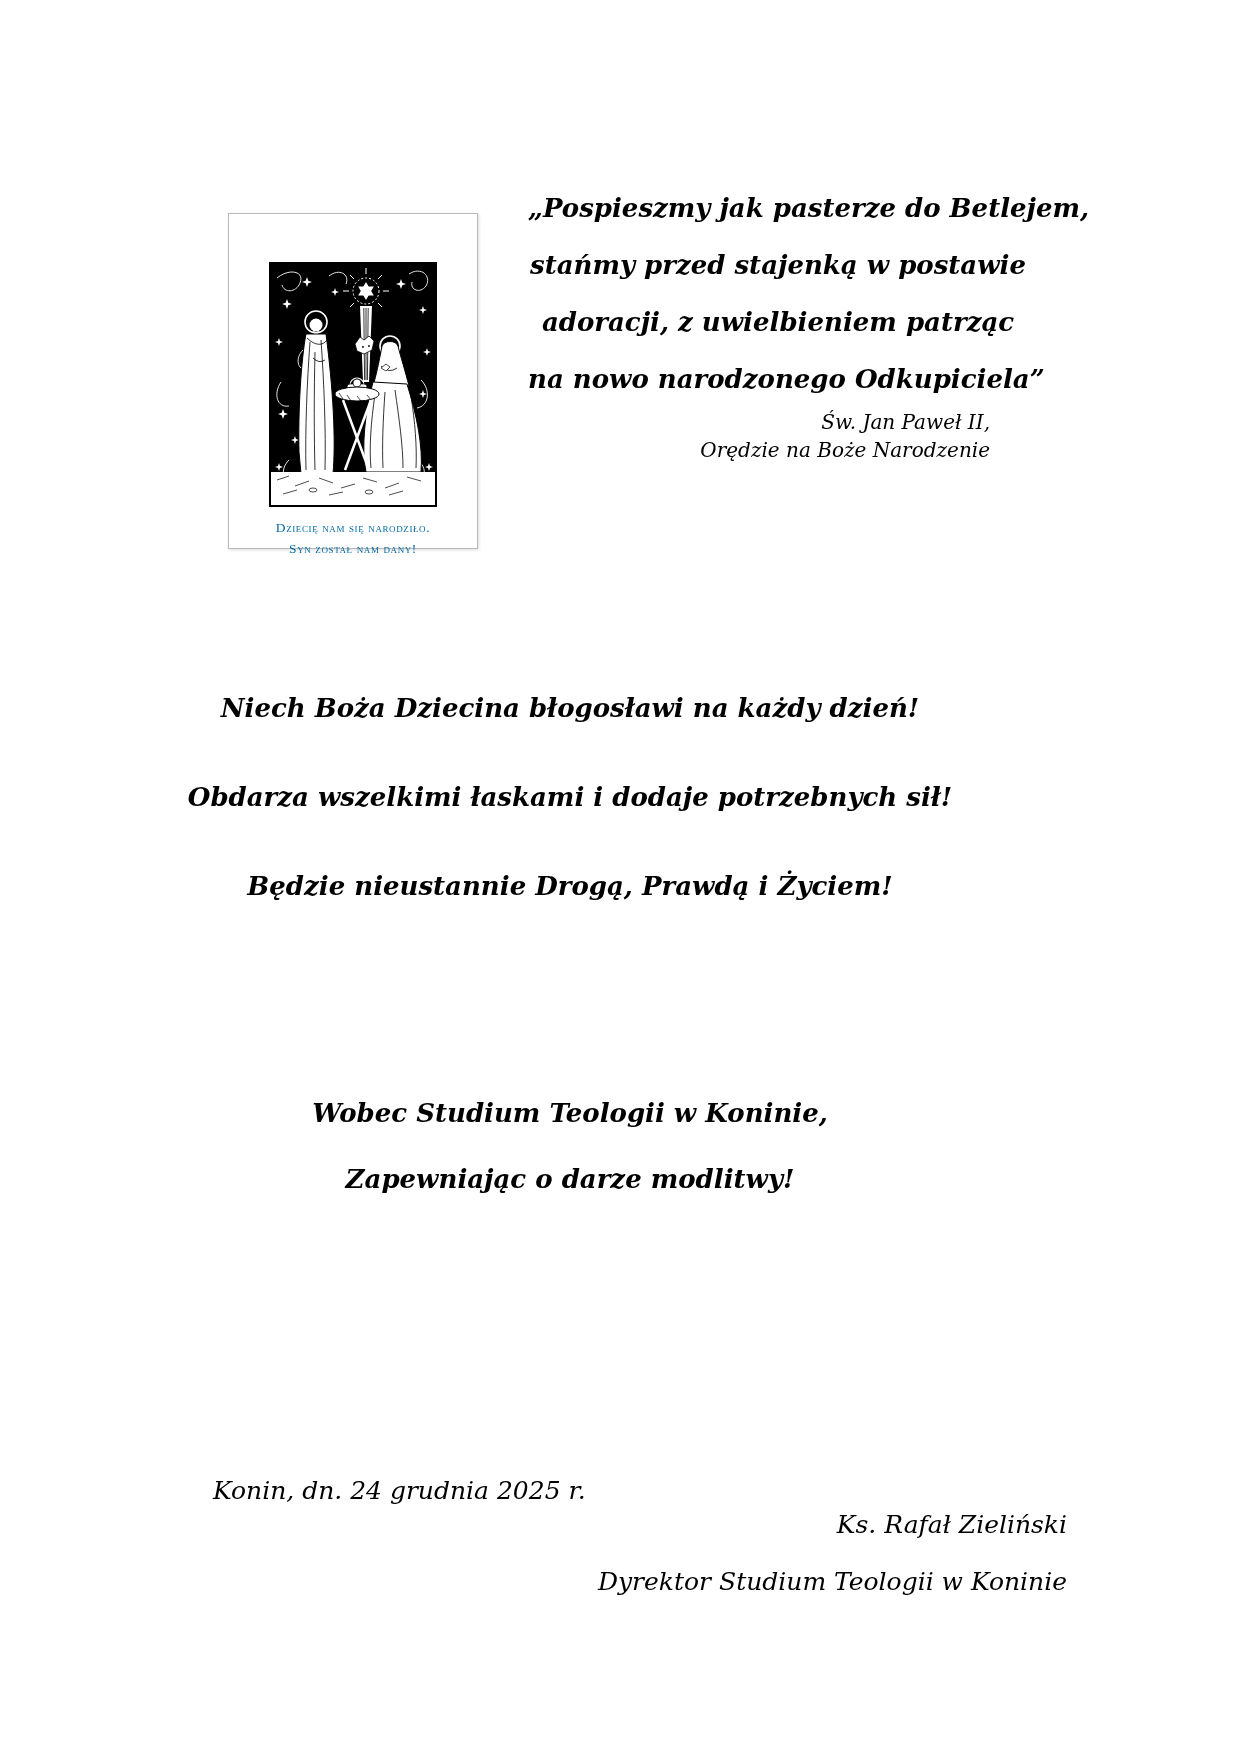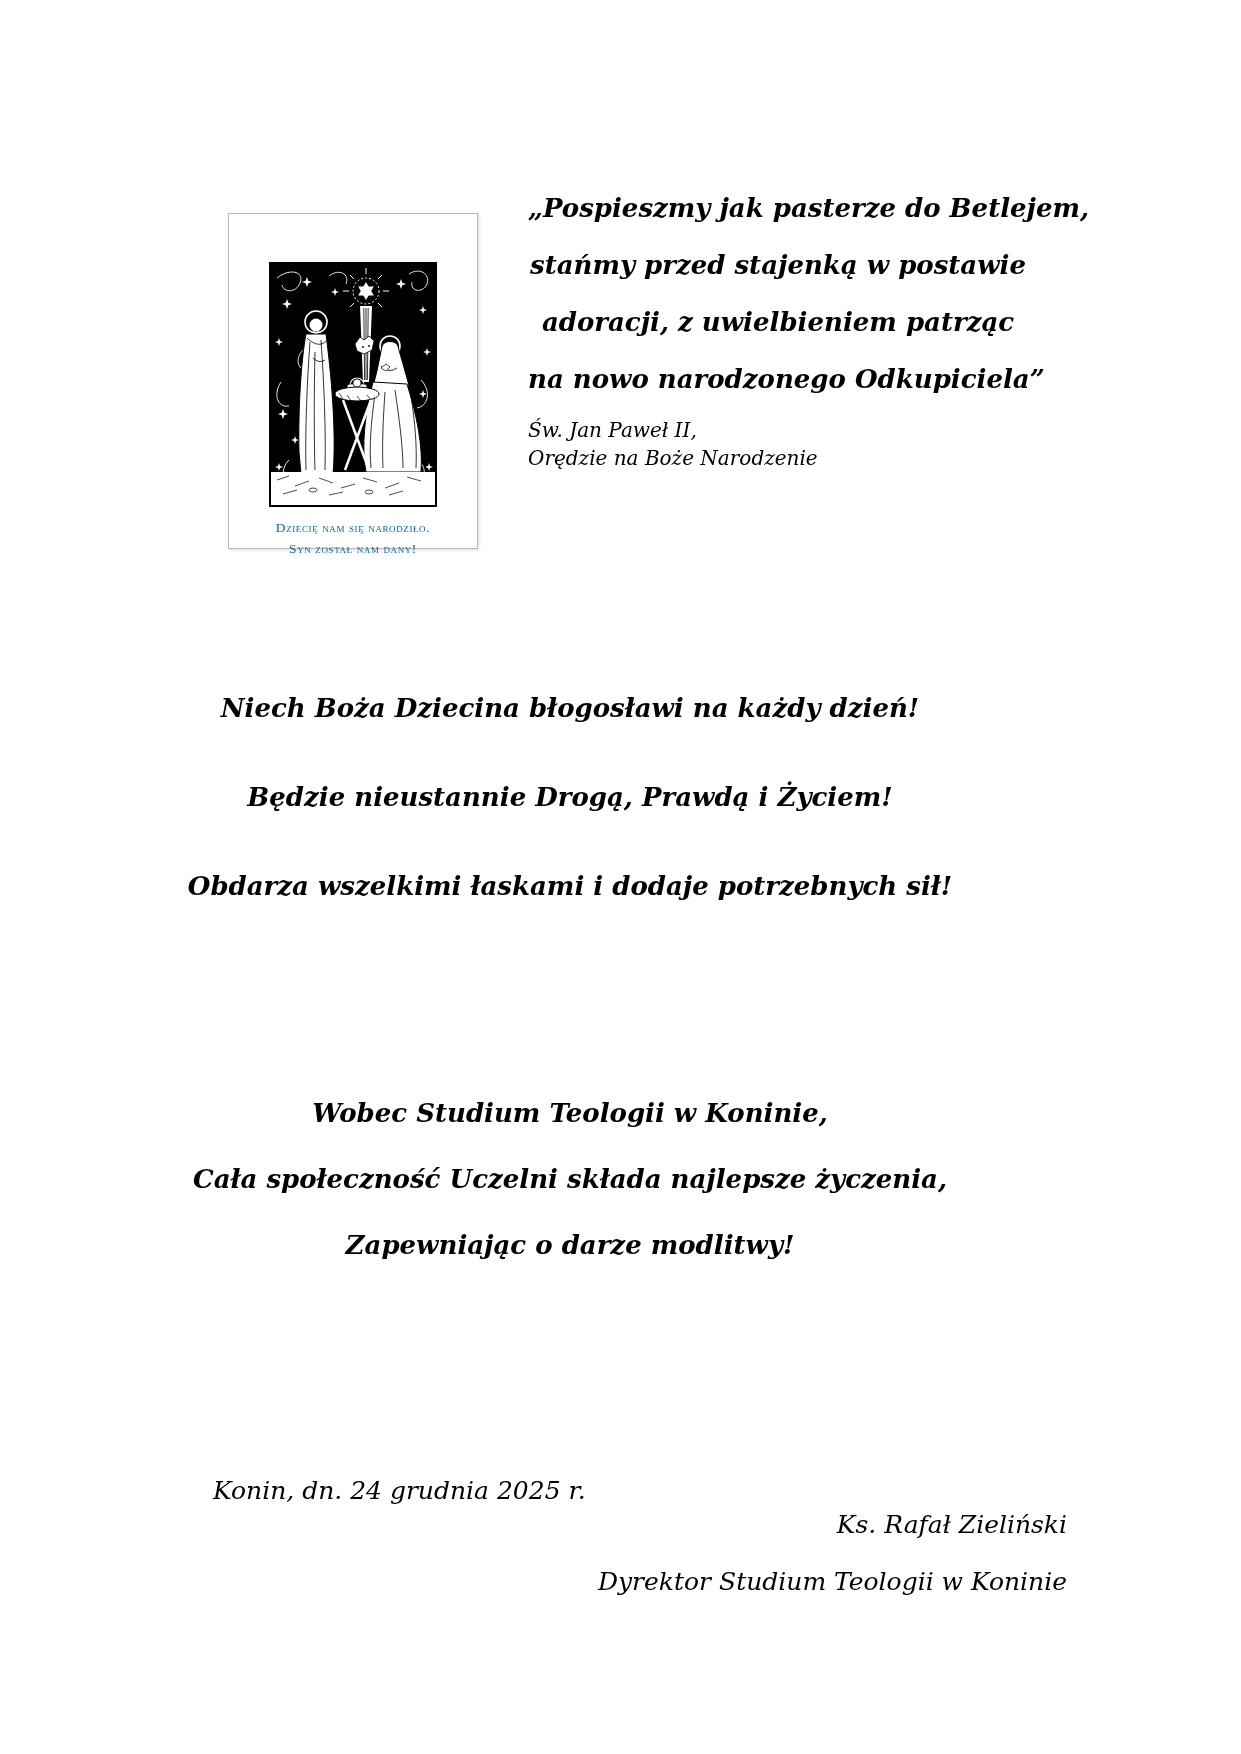--- a/index.html
+++ b/index.html
@@ -23,21 +23,21 @@
   }
   
   .quote-block{
     position:absolute;left:528px;top:180px;width:500px;text-align:center;
   }
   .quote-line{
     font-style:italic;font-weight:bold;font-size:26px;line-height:57px;
     white-space:nowrap;
   }
   .attribution{
-    margin-top:8px;text-align:left;padding-right:38px;
+    margin-top:0;text-align:right;padding-right:38px;
     font-style:italic;font-size:20px;line-height:28px;
   }
   
   .blessing-block{
     position:absolute;left:70px;top:664px;width:1000px;text-align:center;
   }
   .blessing-line{
     font-style:italic;font-weight:bold;font-size:26px;line-height:89px;
     white-space:nowrap;
   }
@@ -228,27 +228,26 @@
   <div class="quote-line">adoracji, z uwielbieniem patrząc</div>
   <div class="quote-line">na nowo narodzonego Odkupiciela”</div>
   <div class="attribution">
     <div>Św. Jan Paweł II,</div>
     <div>Orędzie na Boże Narodzenie</div>
   </div>
 </div>
 
 <div class="blessing-block">
   <div class="blessing-line">Niech Boża Dziecina błogosławi na każdy dzień!</div>
+  <div class="blessing-line">Obdarza wszelkimi łaskami i dodaje potrzebnych sił!</div>
   <div class="blessing-line">Będzie nieustannie Drogą, Prawdą i Życiem!</div>
-  <div class="blessing-line">Obdarza wszelkimi łaskami i dodaje potrzebnych sił!</div>
 </div>
 
 <div class="gratitude-block">
   <div class="gratitude-line">Wobec Studium Teologii w Koninie,</div>
-  <div class="gratitude-line">Cała społeczność Uczelni składa najlepsze życzenia,</div>
   <div class="gratitude-line">Zapewniając o darze modlitwy!</div>
 </div>
 
 <div class="footer-date">Konin, dn. 24 grudnia 2025 r.</div>
 <div class="signature-block">
   <div class="signature-line">Ks. Rafał Zieliński</div>
   <div class="signature-line">Dyrektor Studium Teologii w Koninie</div>
 </div>
 
 </body></html>

